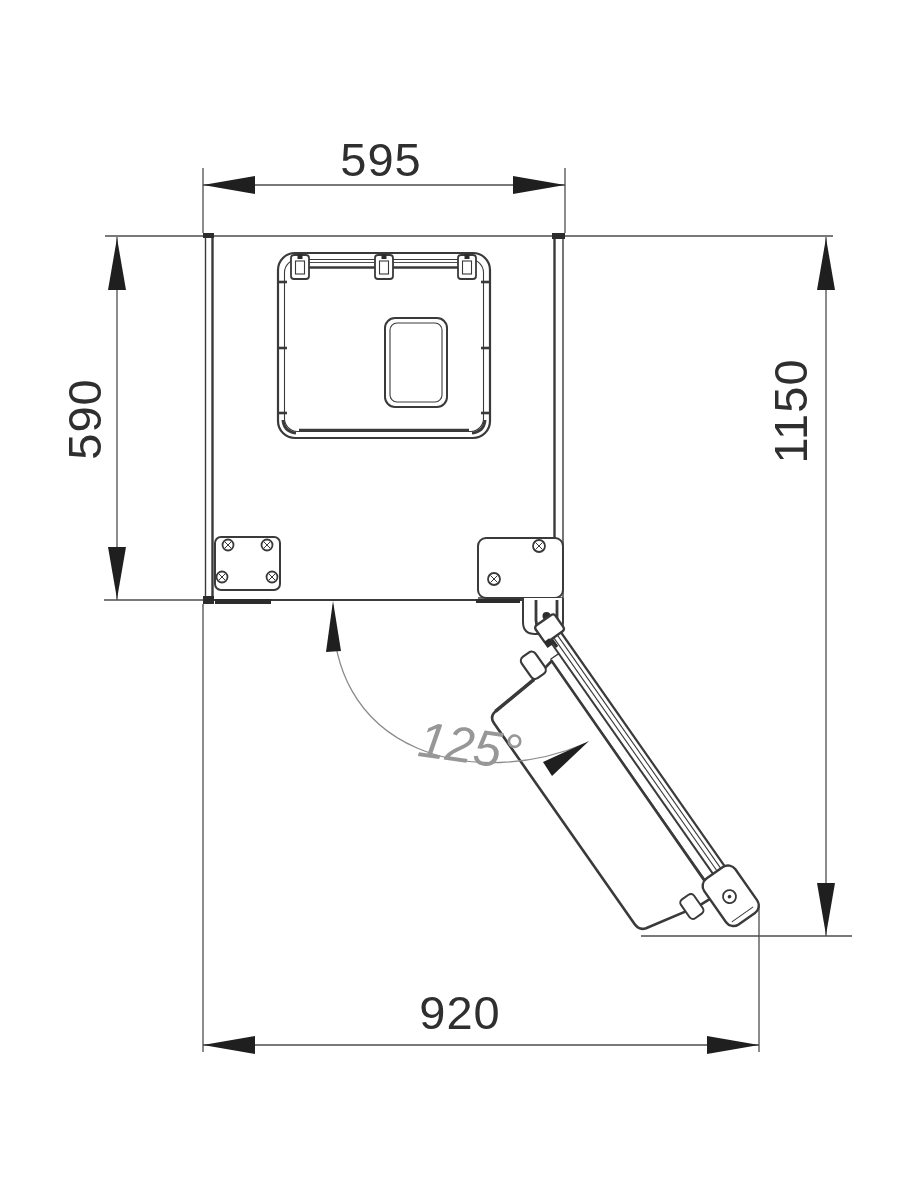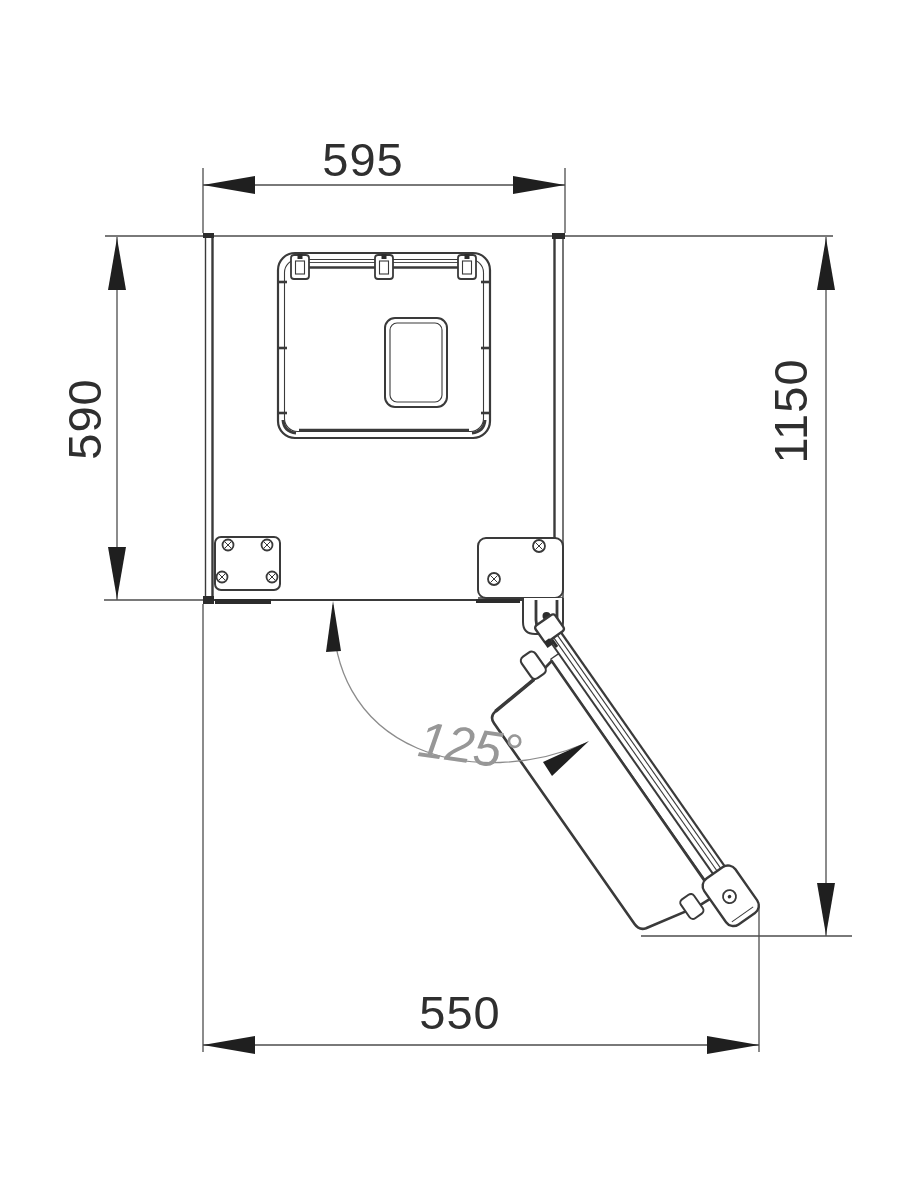--- a/index.html
+++ b/index.html
@@ -143,23 +143,23 @@
       <rect x="12" y="13" width="7" height="7" fill="#2c2c2c" stroke="none"></rect>
     </g>
 
     <g>
       <path d="M333,605 C331,668 357,722 417,748 C468,770 532,766 584,744" stroke="#8c8c8c" stroke-width="1.3" fill="none"></path>
       <polygon points="333,601 326,652 341,651" fill="#1f1f1f"></polygon>
       <polygon points="589,741 552,776 543,762" fill="#1f1f1f"></polygon>
     </g>
   </svg>
 
-  <div class="dim-label" style="left:363px;top:159px;text-align:center;">595</div>
+  <div class="dim-label" style="left:381px;top:159px;text-align:center;">595</div>
 
   <div class="dim-label vert" style="left:84px;top:419px;">590</div>
 
   <div class="dim-label vert" style="left:790px;top:411px;">1150</div>
 
-  <div class="dim-label" style="left:460px;top:1012px;">550</div>
+  <div class="dim-label" style="left:460px;top:1012px;">920</div>
 
   <div class="angle-label" style="left:470px;top:746px;">125°</div>
 
 </div>
 
 </body></html>

